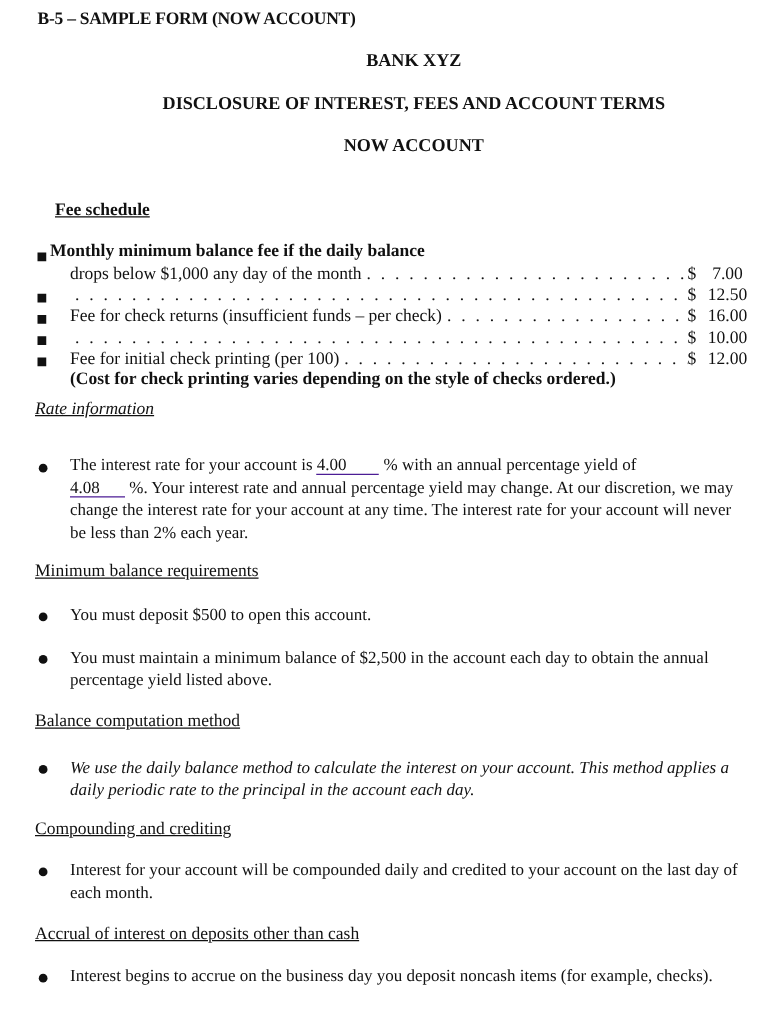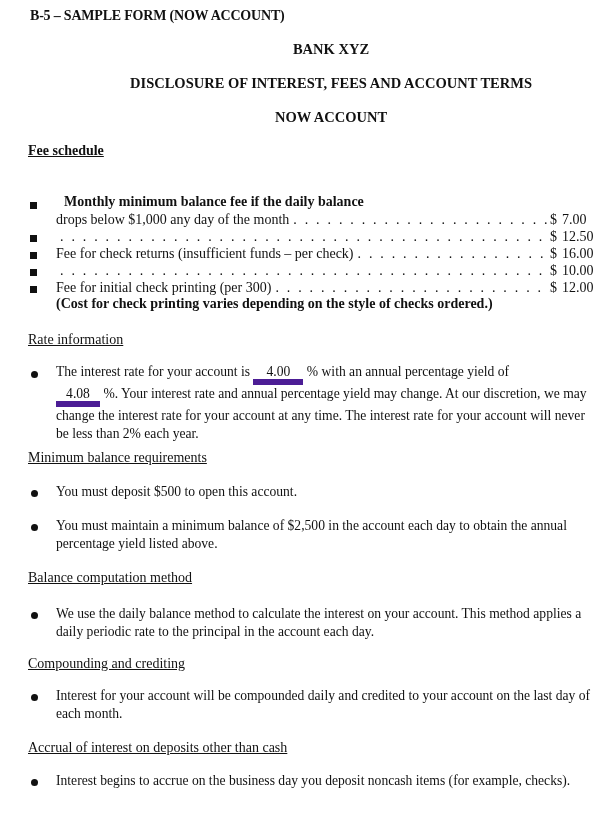--- a/index.html
+++ b/index.html
@@ -9,38 +9,38 @@
   .bold { font-weight:bold; }
   .title { left:30px; top:8px; font-size:14px; font-weight:bold; letter-spacing:-0.2px; }
   .center { left:0; width:614px; text-align:center; font-weight:bold; font-size:14.5px;margin-left:24px; }
   .h { left:28px; font-size:14px; text-decoration:underline; }
   .h.bold { font-weight:bold; }
   .fee-bullet { position:absolute; left:30px; width:7px; height:7px; background:#111; }
   .fee-row { position:absolute; left:56px; width:546px; display:flex; font-weight:normal; font-size:14px; line-height:17px; }
   .fee-row .lbl { flex:0 0 auto; }
   .fee-row .dots { flex:1 1 auto; overflow:hidden; white-space:nowrap; letter-spacing:2.2px; padding-left:4px; }
   .fee-row .cur { flex:0 0 auto; width:12px; }
-  .fee-row .amt { flex:0 0 auto; width:40px; text-align:left; }
+  .fee-row .amt { flex:0 0 auto; width:40px; text-align:center; }
   .note { left:56px; font-weight:bold; }
   .dot-bullet { position:absolute; left:31px; width:7px; height:7px; border-radius:50%; background:#111; }
   .para { position:absolute; left:56px; width:540px; font-size:13.6px; line-height:18px; white-space:normal; }
-  .fill { display:inline-block; border-bottom:6px solid #4c1d95; text-align:center; line-height:14px; }
+  .fill { display:inline-block; border-bottom:1px solid #4c1d95; text-align:left; line-height:14px; }
 </style>
 </head>
 <body>
 
 <div class="abs title">B-5 – SAMPLE FORM (NOW ACCOUNT)</div>
 <div class="abs center" style="top:41px;">BANK  XYZ</div>
 <div class="abs center" style="top:75px;">DISCLOSURE OF INTEREST, FEES AND ACCOUNT TERMS</div>
 <div class="abs center" style="top:109px;">NOW ACCOUNT</div>
 
-<div class="abs h bold" style="top:143px;">Fee schedule</div>
+<div class="abs h bold" style="top:161px;margin-left:16px;">Fee schedule</div>
 
 <span class="fee-bullet" style="top:202px;"></span>
-<div class="abs bold" style="left:64px; top:194px;">Monthly minimum balance fee if the daily balance</div>
+<div class="abs bold" style="left:40px; top:194px;">Monthly minimum balance fee if the daily balance</div>
 <div class="fee-row" style="top:211px;">
   <span class="lbl">drops below $1,000 any day of the month</span>
   <span class="dots">. . . . . . . . . . . . . . . . . . . . . . . . . . . . . . . . . . . . . . . . . . . . . . . .</span>
   <span class="cur">$</span>
   <span class="amt">7.00</span>
 </div>
 
 <span class="fee-bullet" style="top:235px;"></span>
 <div class="fee-row" style="top:228px;">
   <span class="dots">. . . . . . . . . . . . . . . . . . . . . . . . . . . . . . . . . . . . . . . . . . . . . . . .</span>
@@ -58,43 +58,43 @@
 
 <span class="fee-bullet" style="top:269px;"></span>
 <div class="fee-row" style="top:262px;">
   <span class="dots">. . . . . . . . . . . . . . . . . . . . . . . . . . . . . . . . . . . . . . . . . . . . . . . .</span>
   <span class="cur">$</span>
   <span class="amt">10.00</span>
 </div>
 
 <span class="fee-bullet" style="top:286px;"></span>
 <div class="fee-row" style="top:279px;">
-  <span class="lbl">Fee for initial check printing (per 300)</span>
+  <span class="lbl">Fee for initial check printing (per 100)</span>
   <span class="dots">. . . . . . . . . . . . . . . . . . . . . . . . . . . . . . . . . . . . . . . . . . . . . . . .</span>
   <span class="cur">$</span>
   <span class="amt">12.00</span>
 </div>
 <div class="abs note" style="top:296px;">(Cost for check printing varies depending on the style of checks ordered.)</div>
 
-<div class="abs h" style="top:332px;">Rate information</div>
+<div class="abs h" style="top:320px;font-style:italic;">Rate information</div>
 <span class="dot-bullet" style="top:371px;"></span>
 <div class="para" style="top:363px;">
   <span>The interest rate for your account is </span><span class="fill" style="width:50px;">4.00</span><span> % with an annual percentage yield of</span><br>
   <span class="fill" style="width:44px;">4.08</span><span> %.  Your interest rate and annual percentage yield may change.  At our discretion, we may change the interest rate for your account at any time.  The interest rate for your account will never be less than 2% each year.</span>
 </div>
 
 <div class="abs h" style="top:450px;">Minimum balance requirements</div>
 <span class="dot-bullet" style="top:490px;"></span>
 <div class="para" style="top:483px;">You must deposit $500 to open this account.</div>
 <span class="dot-bullet" style="top:524px;"></span>
 <div class="para" style="top:517px;">You must maintain a minimum balance of $2,500 in the account each day to obtain the annual percentage yield listed above.</div>
 
 <div class="abs h" style="top:570px;">Balance computation method</div>
 <span class="dot-bullet" style="top:612px;"></span>
-<div class="para" style="top:605px;">We use the daily balance method to calculate the interest on your account.  This method applies a daily periodic rate to the principal in the account each day.</div>
+<div class="para" style="top:605px;font-style:italic;">We use the daily balance method to calculate the interest on your account.  This method applies a daily periodic rate to the principal in the account each day.</div>
 
 <div class="abs h" style="top:656px;">Compounding and crediting</div>
 <span class="dot-bullet" style="top:694px;"></span>
 <div class="para" style="top:687px;">Interest for your account will be compounded daily and credited to your account on the last day of each month.</div>
 
 <div class="abs h" style="top:740px;">Accrual of interest on deposits other than cash</div>
 <span class="dot-bullet" style="top:779px;"></span>
 <div class="para" style="top:772px;">Interest begins to accrue on the business day you deposit noncash items (for example, checks).</div>
 
 </body></html>

